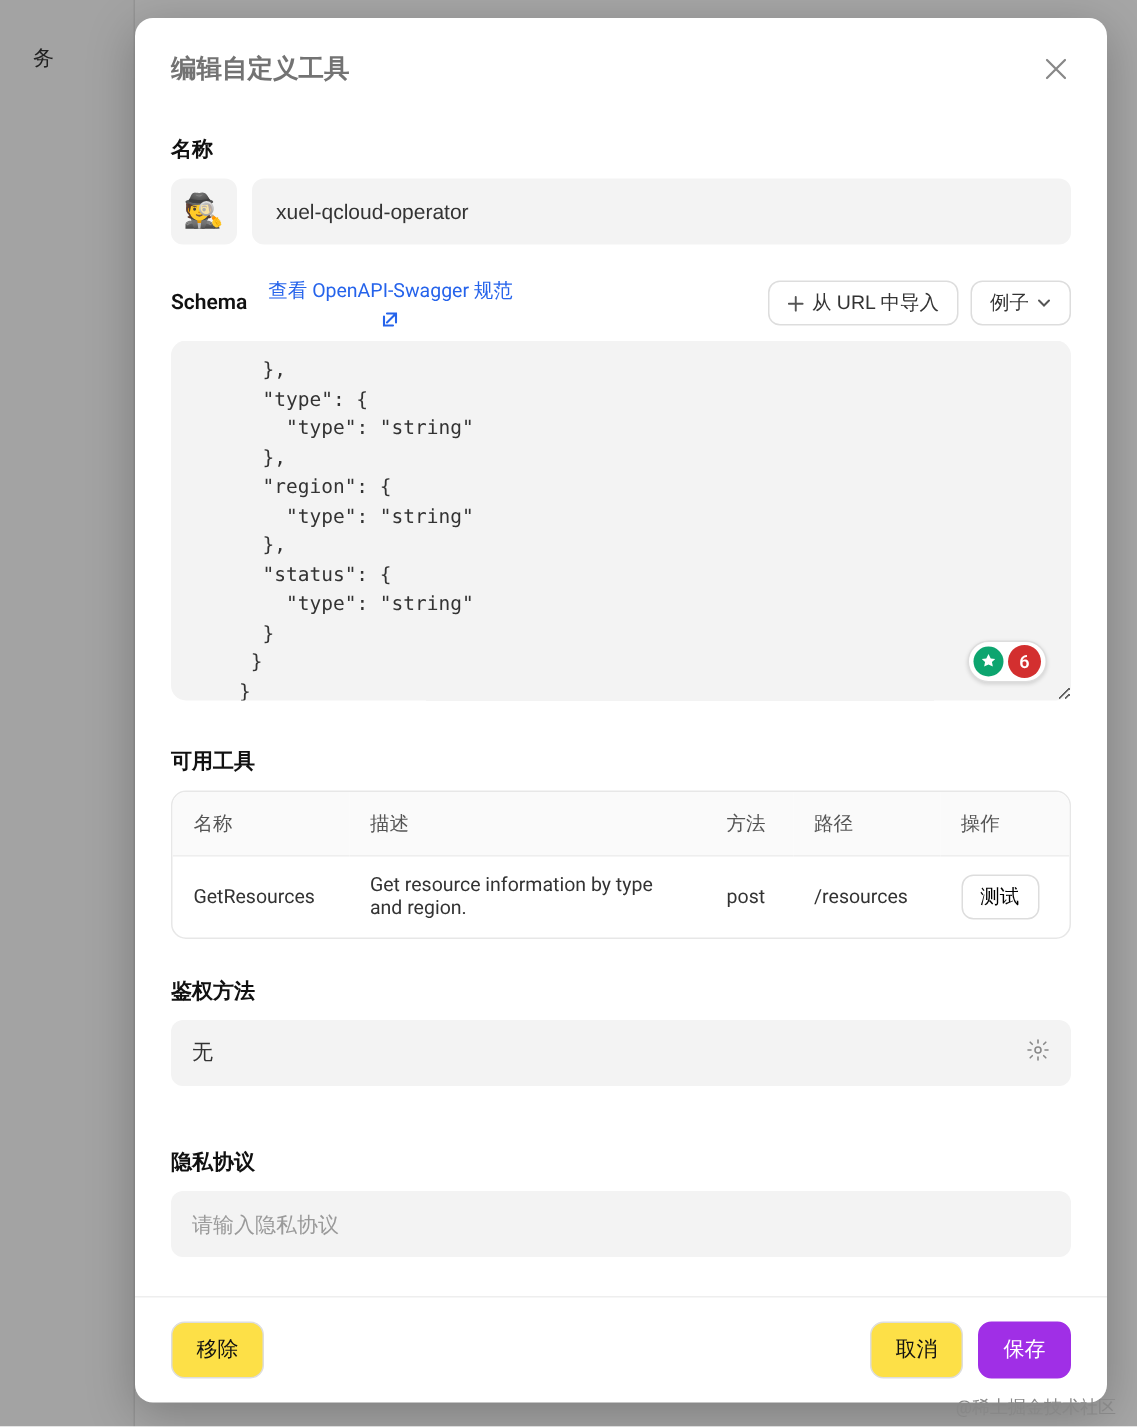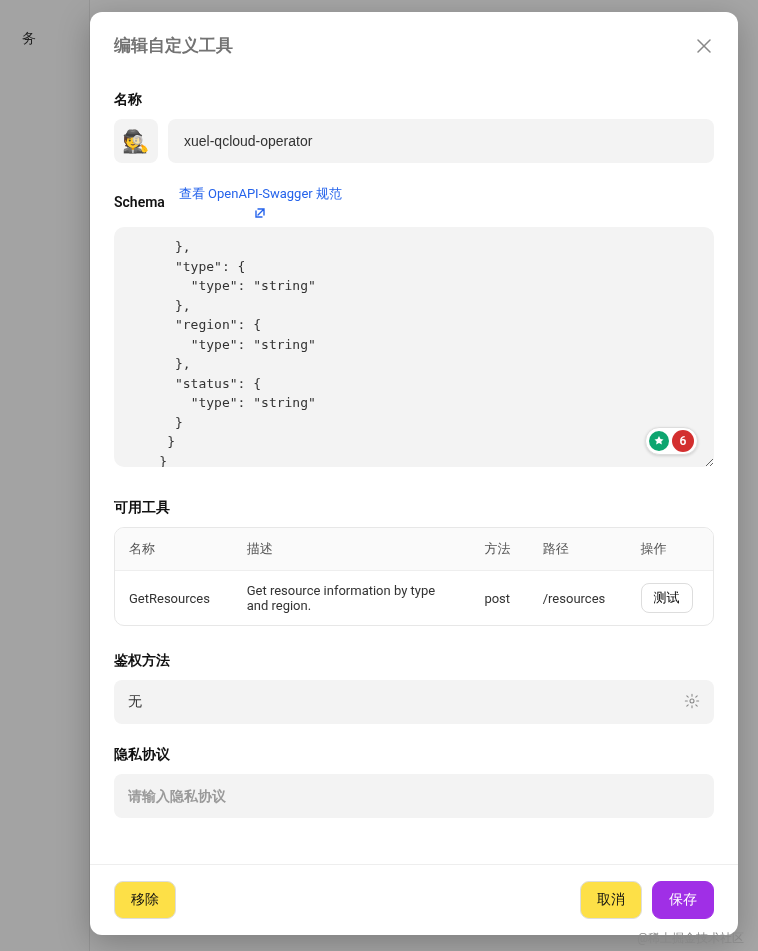--- a/index.html
+++ b/index.html
@@ -242,21 +242,20 @@
   .privacy-input {
     width: 100%;
     height: 44px;
     background: #f3f3f3;
     border: none;
     border-radius: 8px;
     padding: 0 14px;
     font-size: 14px;
     outline: none;
     color: #701a75;
-    font-weight: bold;
   }
   .privacy-input::placeholder { color: #9a9a9a; }
   .modal-footer {
     border-top: 1px solid #eee;
     padding: 16px 24px;
     display: flex;
     align-items: center;
     justify-content: space-between;
   }
   .footer-right {
@@ -320,20 +319,34 @@
 
     <div class="schema-header">
       <div class="schema-left">
         <span class="schema-title">Schema</span>
         <a class="swagger-link">
           <span>查看 OpenAPI-Swagger 规范</span>
           <svg width="12" height="12" viewBox="0 0 12 12">
               <path d="M4 2h6v6M10 2L4 8M2 4v6h6" fill="none" stroke="#2563eb" stroke-width="1.4" stroke-linecap="round"></path>
             </svg>
         </a>
+      </div>
+      <div class="schema-right">
+        <button class="small-btn">
+          <svg width="11" height="11" viewBox="0 0 12 12">
+              <path d="M6 1v10M1 6h10" stroke="#555" stroke-width="1.4" stroke-linecap="round"></path>
+            </svg>
+          <span>从 URL 中导入</span>
+        </button>
+        <button class="small-btn">
+          <span>例子</span>
+          <svg width="10" height="10" viewBox="0 0 12 12">
+              <path d="M2 4l4 4 4-4" fill="none" stroke="#555" stroke-width="1.6" stroke-linecap="round"></path>
+            </svg>
+        </button>
       </div>
     </div>
 
     <div class="schema-wrap">
       <textarea class="schema-textarea" style="">      },
       "type": {
         "type": "string"
       },
       "region": {
         "type": "string"
@@ -385,21 +398,21 @@
     <div class="auth-box">
       <span>无</span>
       <span class="gear-icon">
         <svg width="16" height="16" viewBox="0 0 24 24" fill="none">
             <circle cx="12" cy="12" r="3" stroke="#888" stroke-width="1.6"></circle>
             <path d="M12 2v3M12 19v3M4.2 4.2l2.1 2.1M17.7 17.7l2.1 2.1M2 12h3M19 12h3M4.2 19.8l2.1-2.1M17.7 6.3l2.1-2.1" stroke="#888" stroke-width="1.6" stroke-linecap="round"></path>
           </svg>
       </span>
     </div>
 
-    <div class="section-label" style="margin-top:22px">隐私协议</div>
+    <div class="section-label" style="margin-top:42px">隐私协议</div>
     <input class="privacy-input" placeholder="请输入隐私协议" style="">
 
   </div>
 
   <div class="modal-footer">
     <button class="btn">移除</button>
     <div class="footer-right">
       <button class="btn">取消</button>
       <button class="btn btn-primary">保存</button>
     </div>

